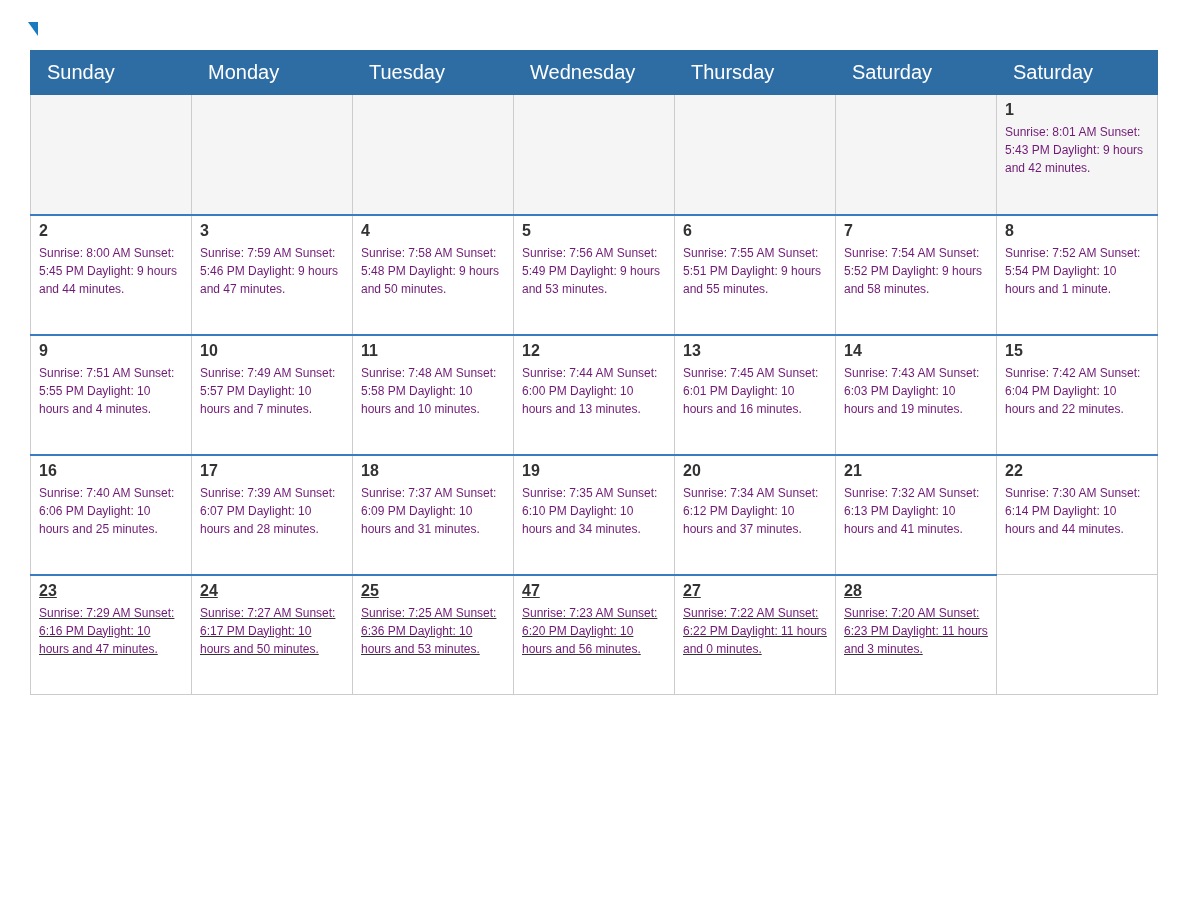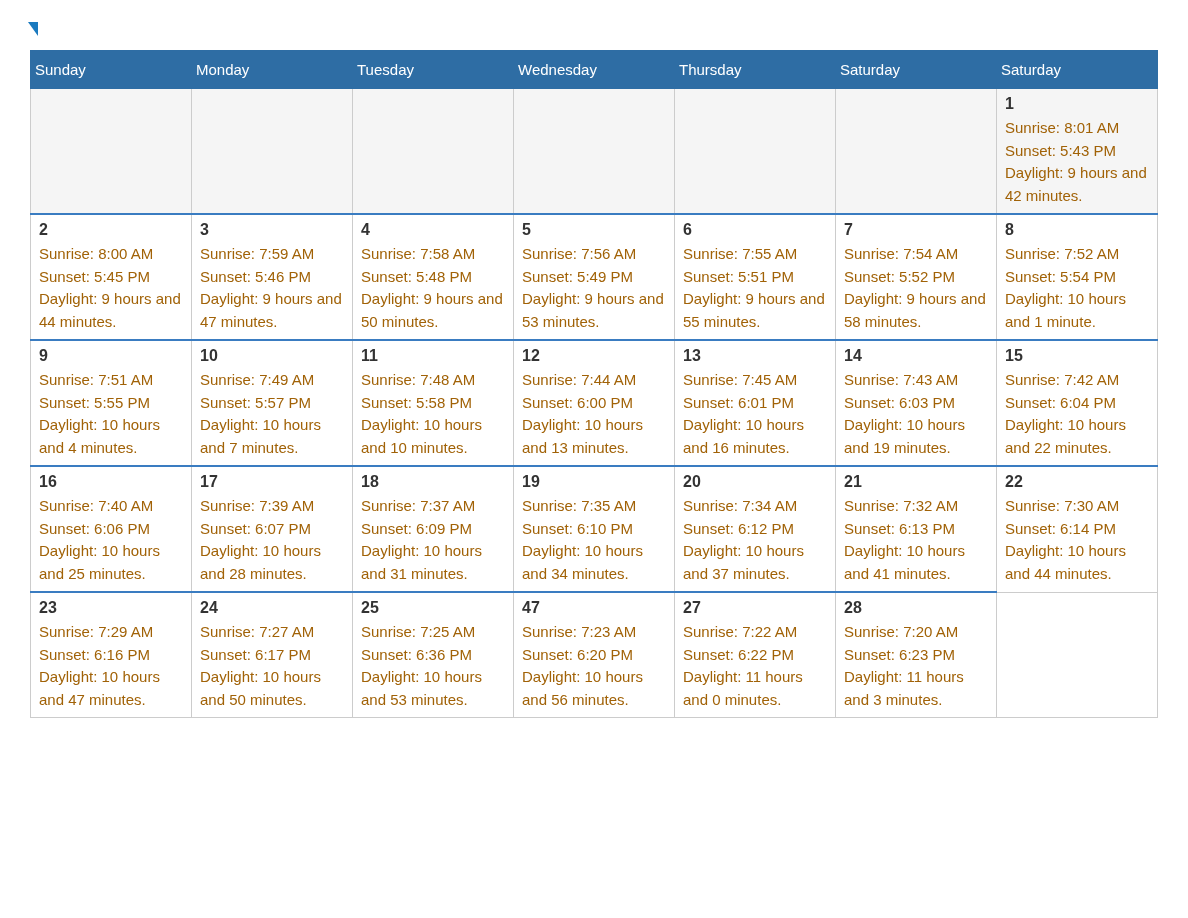--- a/index.html
+++ b/index.html
@@ -68,23 +68,23 @@
       margin-top: 4px;
     }
     .calendar-table {
       width: 100%;
       border-collapse: collapse;
       table-layout: fixed;
     }
     .calendar-table thead tr th {
       background-color: #2e6da4;
       color: #fff;
-      font-size: 15px;
+      font-size: 20px;
       font-weight: normal;
-      padding: 10px 4px;
+      padding: 10px 16px;
       text-align: left;
       border: 1px solid #2e6da4;
     }
     .calendar-table tbody tr td {
       vertical-align: top;
       border: 1px solid #ccc;
       padding: 6px 8px;
       min-height: 100px;
       height: 120px;
       font-size: 13px;
@@ -93,29 +93,30 @@
     }
     .calendar-table tbody tr:first-child td {
       background: #f5f5f5;
     }
     .day-number {
       font-size: 16px;
       font-weight: bold;
       margin-bottom: 4px;
     }
     .day-info {
-      font-size: 15px;
+      font-size: 12px;
       line-height: 1.5;
-      color: #a16207;
+      color: #701a75;
     }
     .empty-cell {
       background: #f5f5f5;
     }
     .last-row td {
       border-bottom: 1px solid #ccc;
+      text-decoration: underline;
     }
     
     .calendar-table tbody tr td {
       border-top: 2px solid #3a7cc1;
     }
     .calendar-table tbody tr:first-child td {
       border-top: 1px solid #ccc;
     }
   </style>
 </head>

